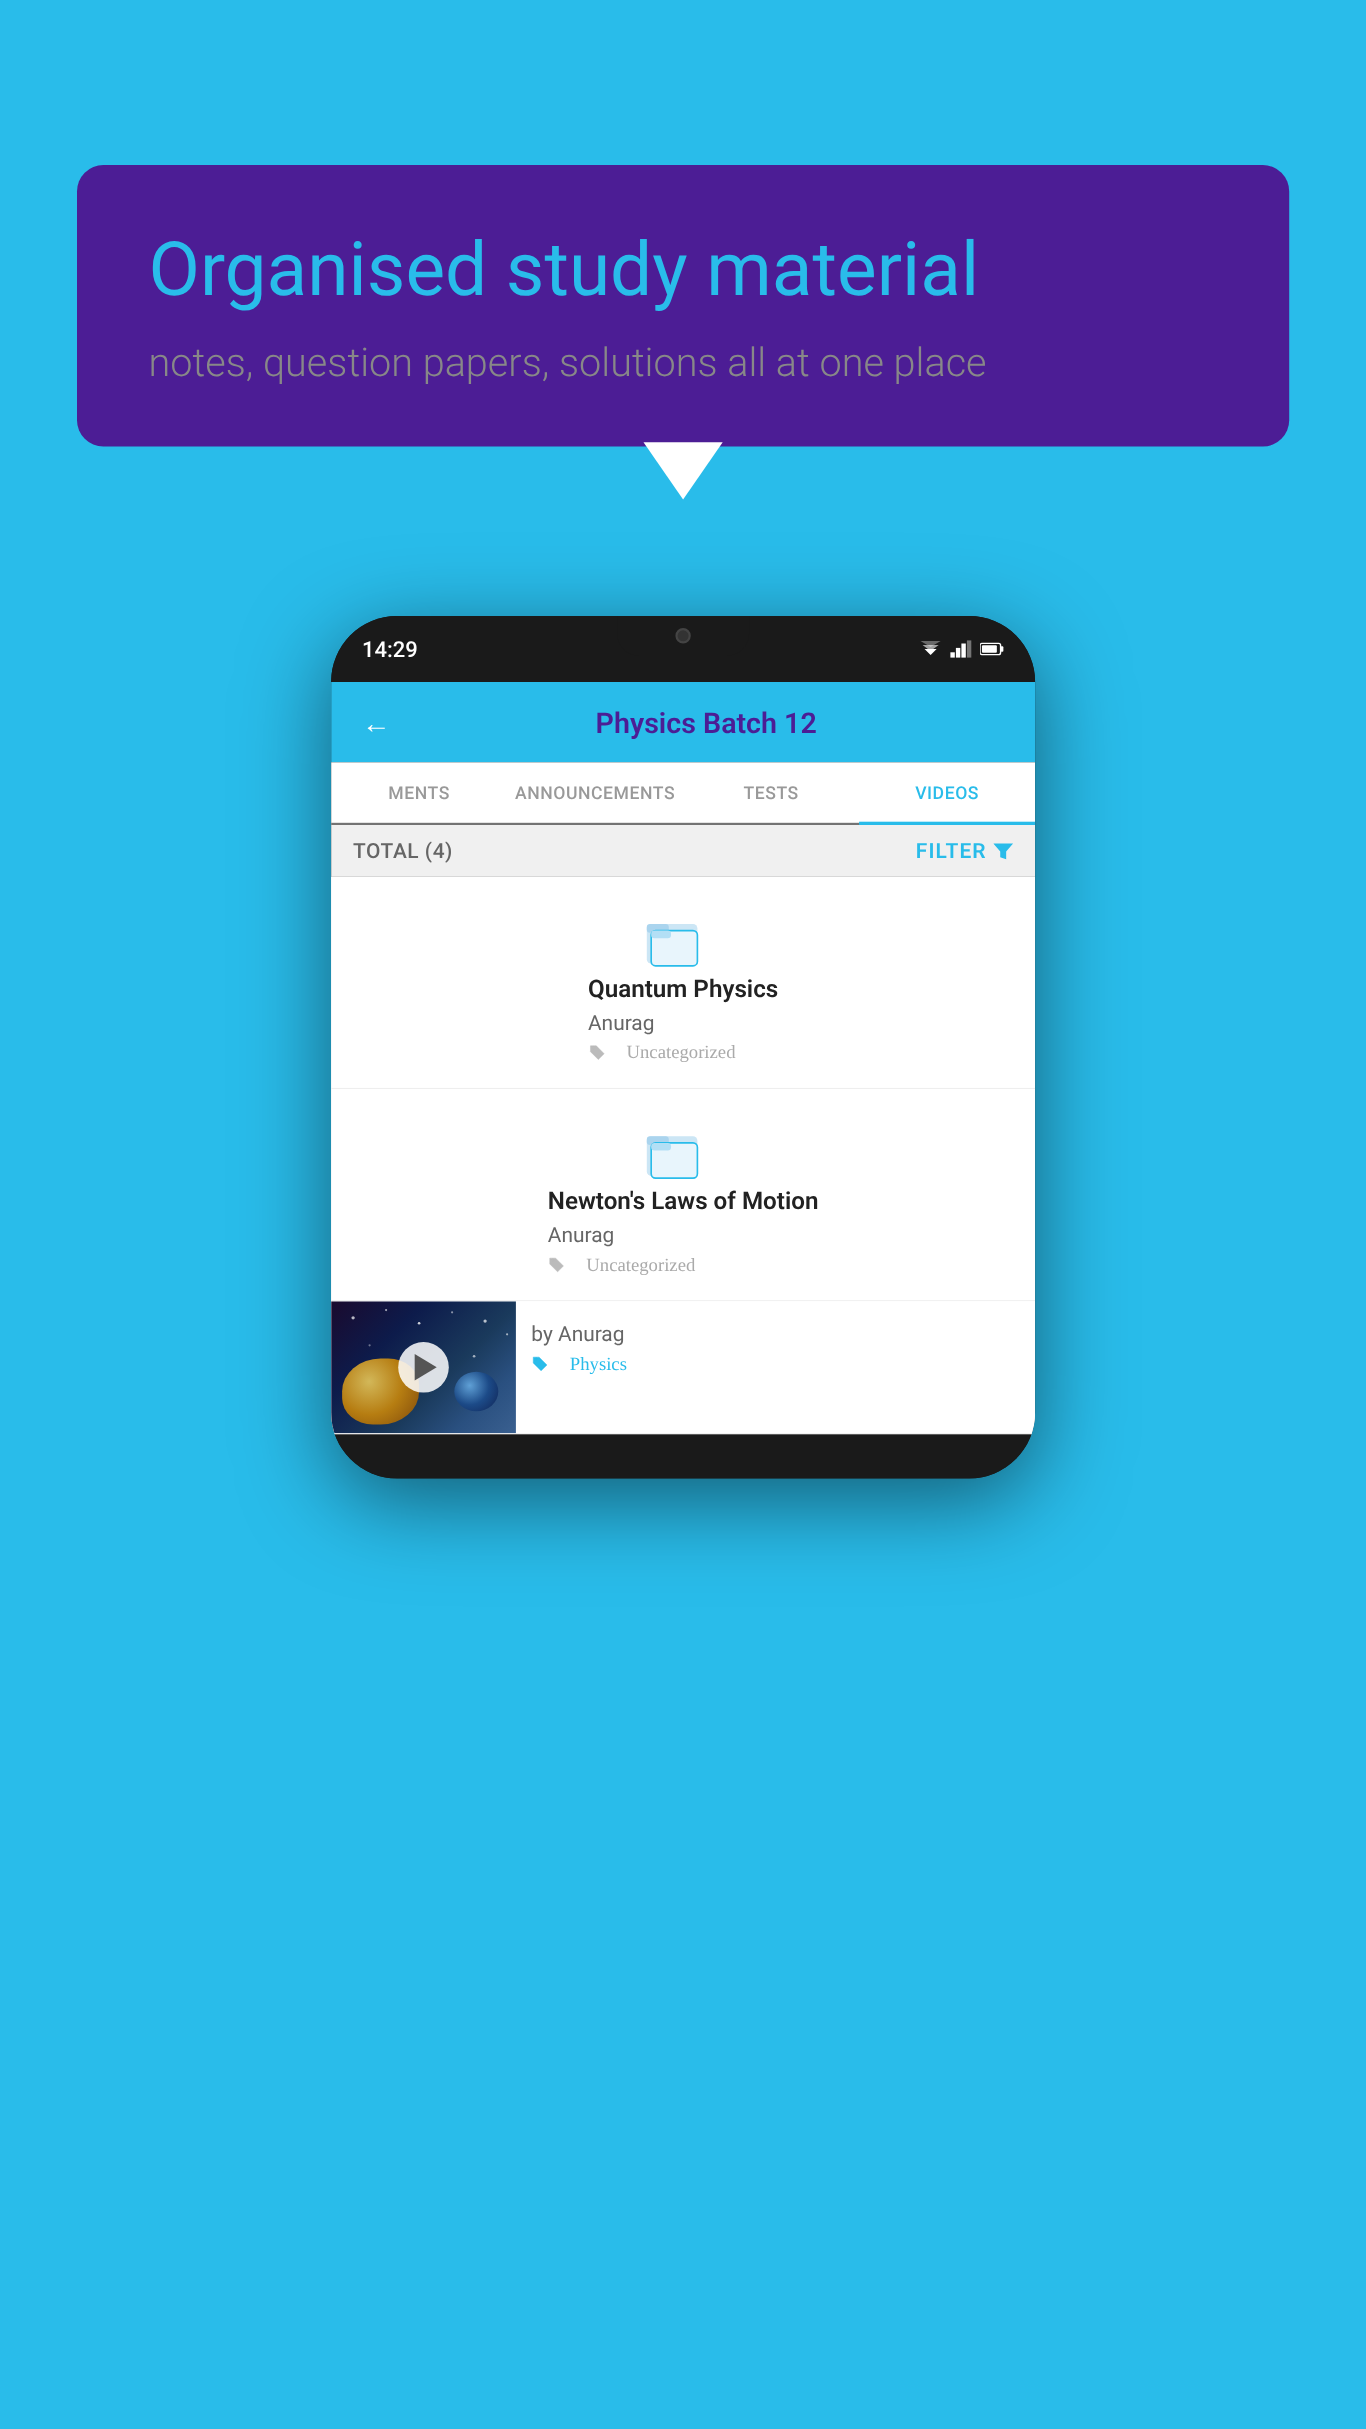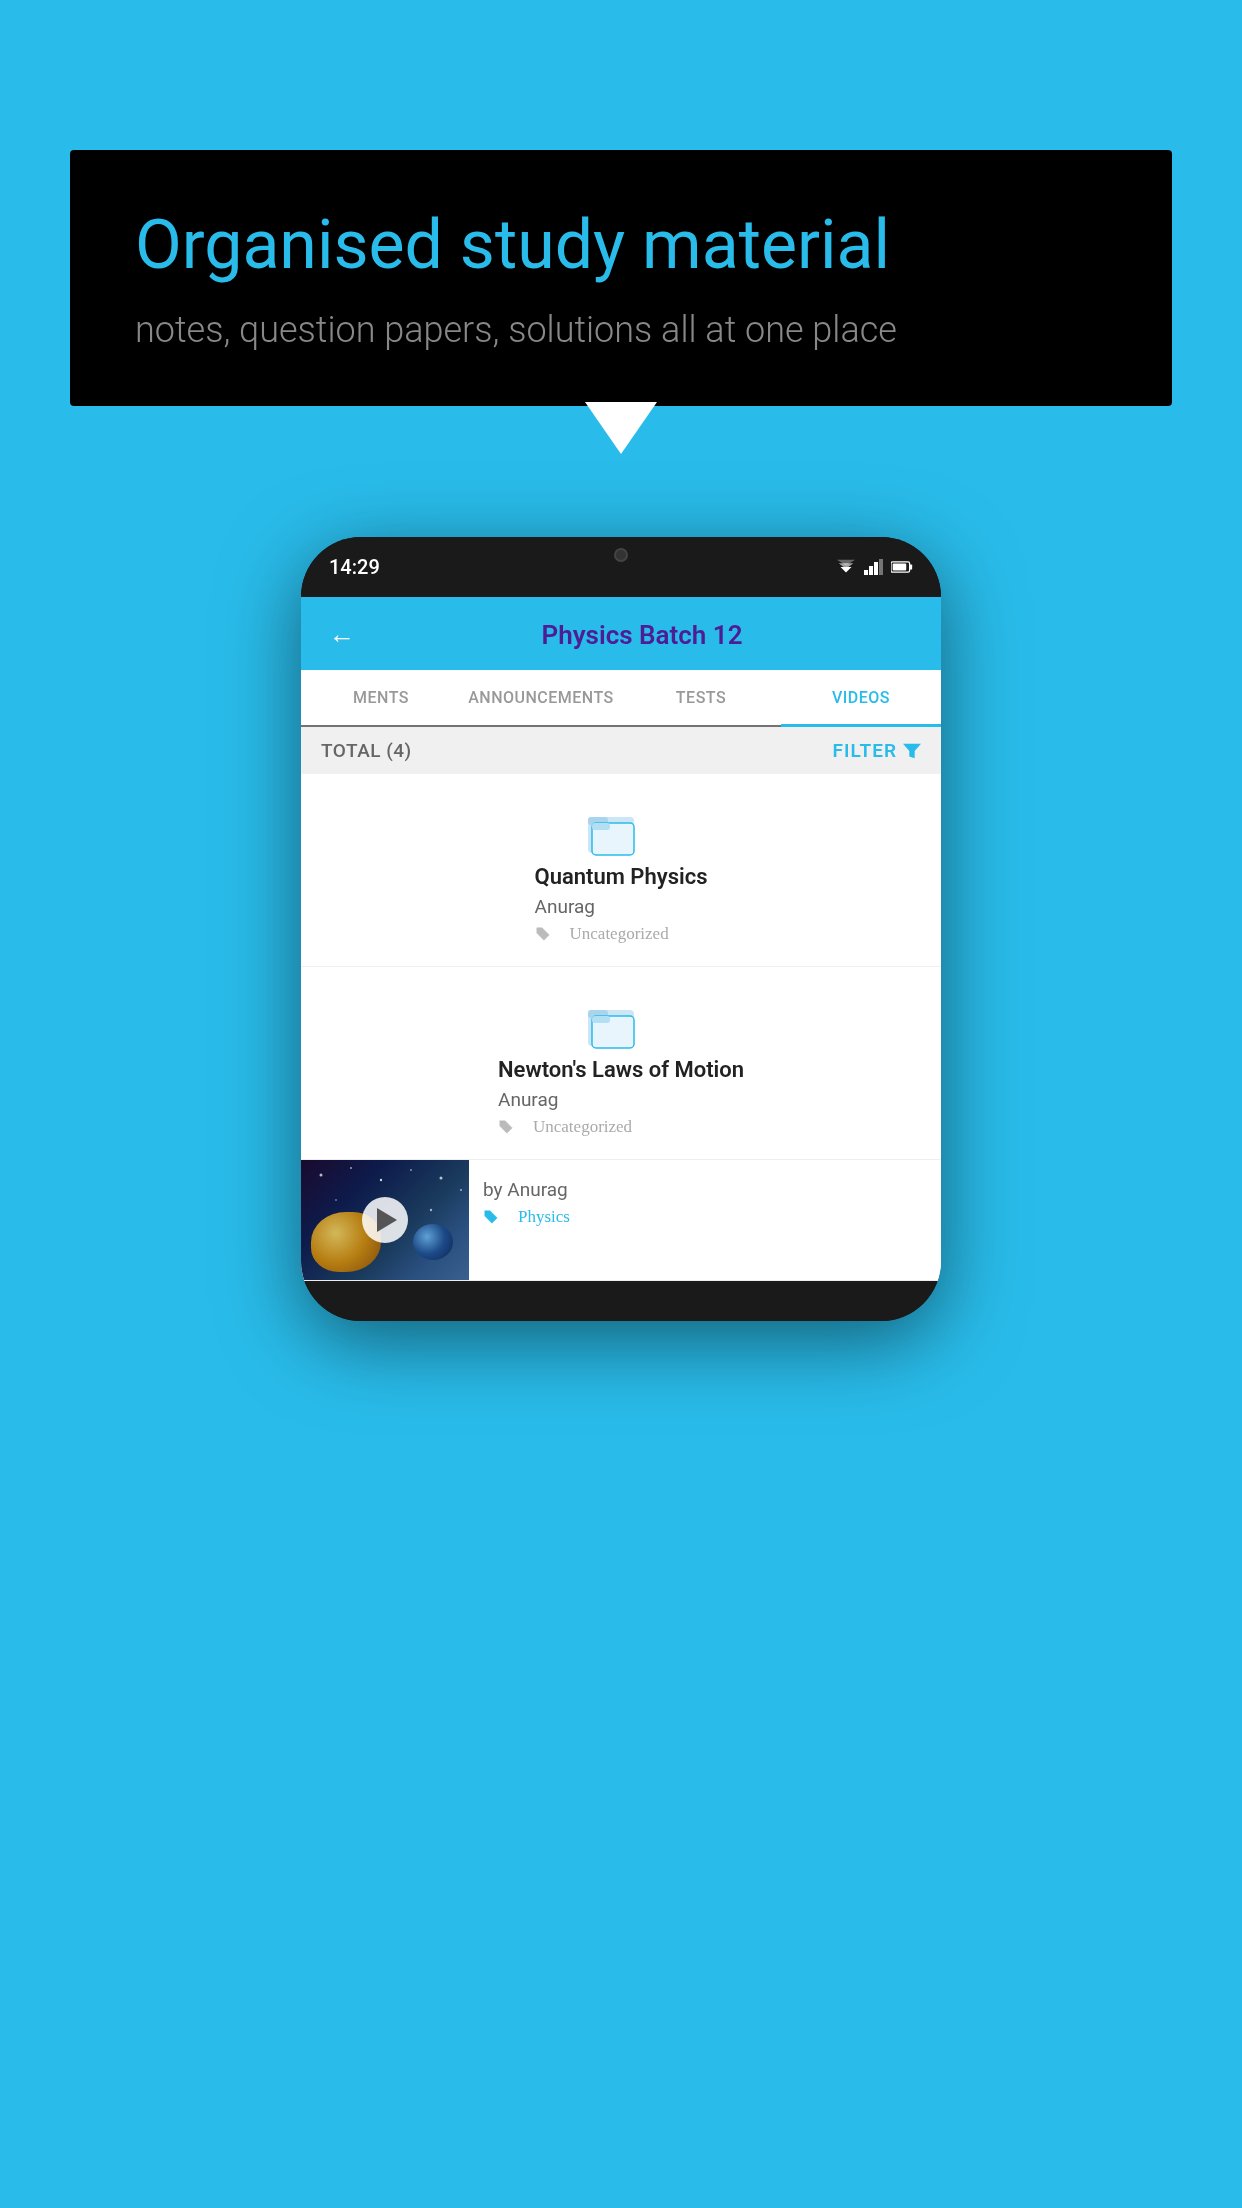--- a/index.html
+++ b/index.html
@@ -16,22 +16,22 @@
 
     
     .speech-bubble-container {
       position: absolute;
       top: 150px;
       left: 70px;
       right: 70px;
     }
 
     .speech-bubble {
-      background: #000000;
-      border-radius: 4px;
+      background: #4c1d95;
+      border-radius: 24px;
       padding: 55px 65px 55px 65px;
       position: relative;
     }
 
     .speech-bubble::after {
       content: '';
       position: absolute;
       bottom: -48px;
       left: 50%;
       transform: translateX(-50%);
@@ -52,21 +52,21 @@
 
     .speech-bubble p {
       color: #888;
       font-size: 36px;
       font-weight: 300;
     }
 
     
     .phone-wrapper {
       position: absolute;
-      top: 537px;
+      top: 560px;
       left: 50%;
       transform: translateX(-50%);
       width: 640px;
     }
 
     .phone {
       width: 640px;
       background: #1a1a1a;
       border-radius: 60px;
       padding: 0;

